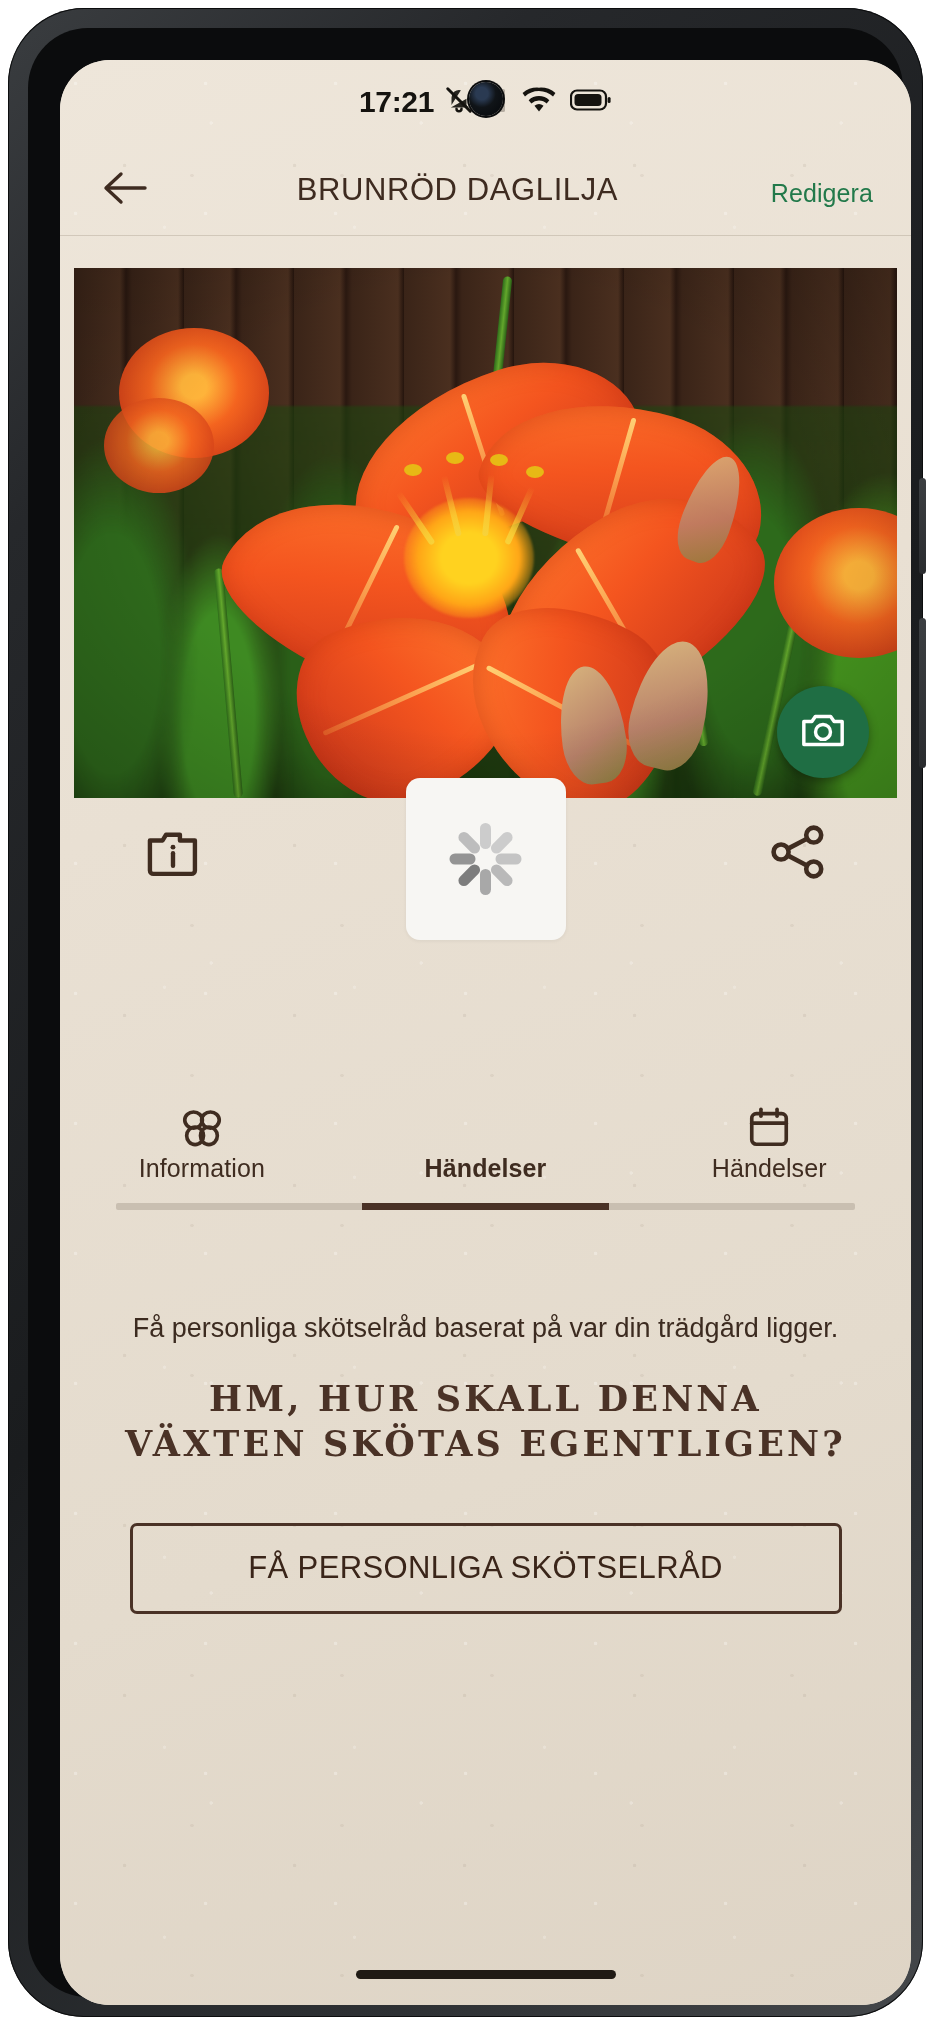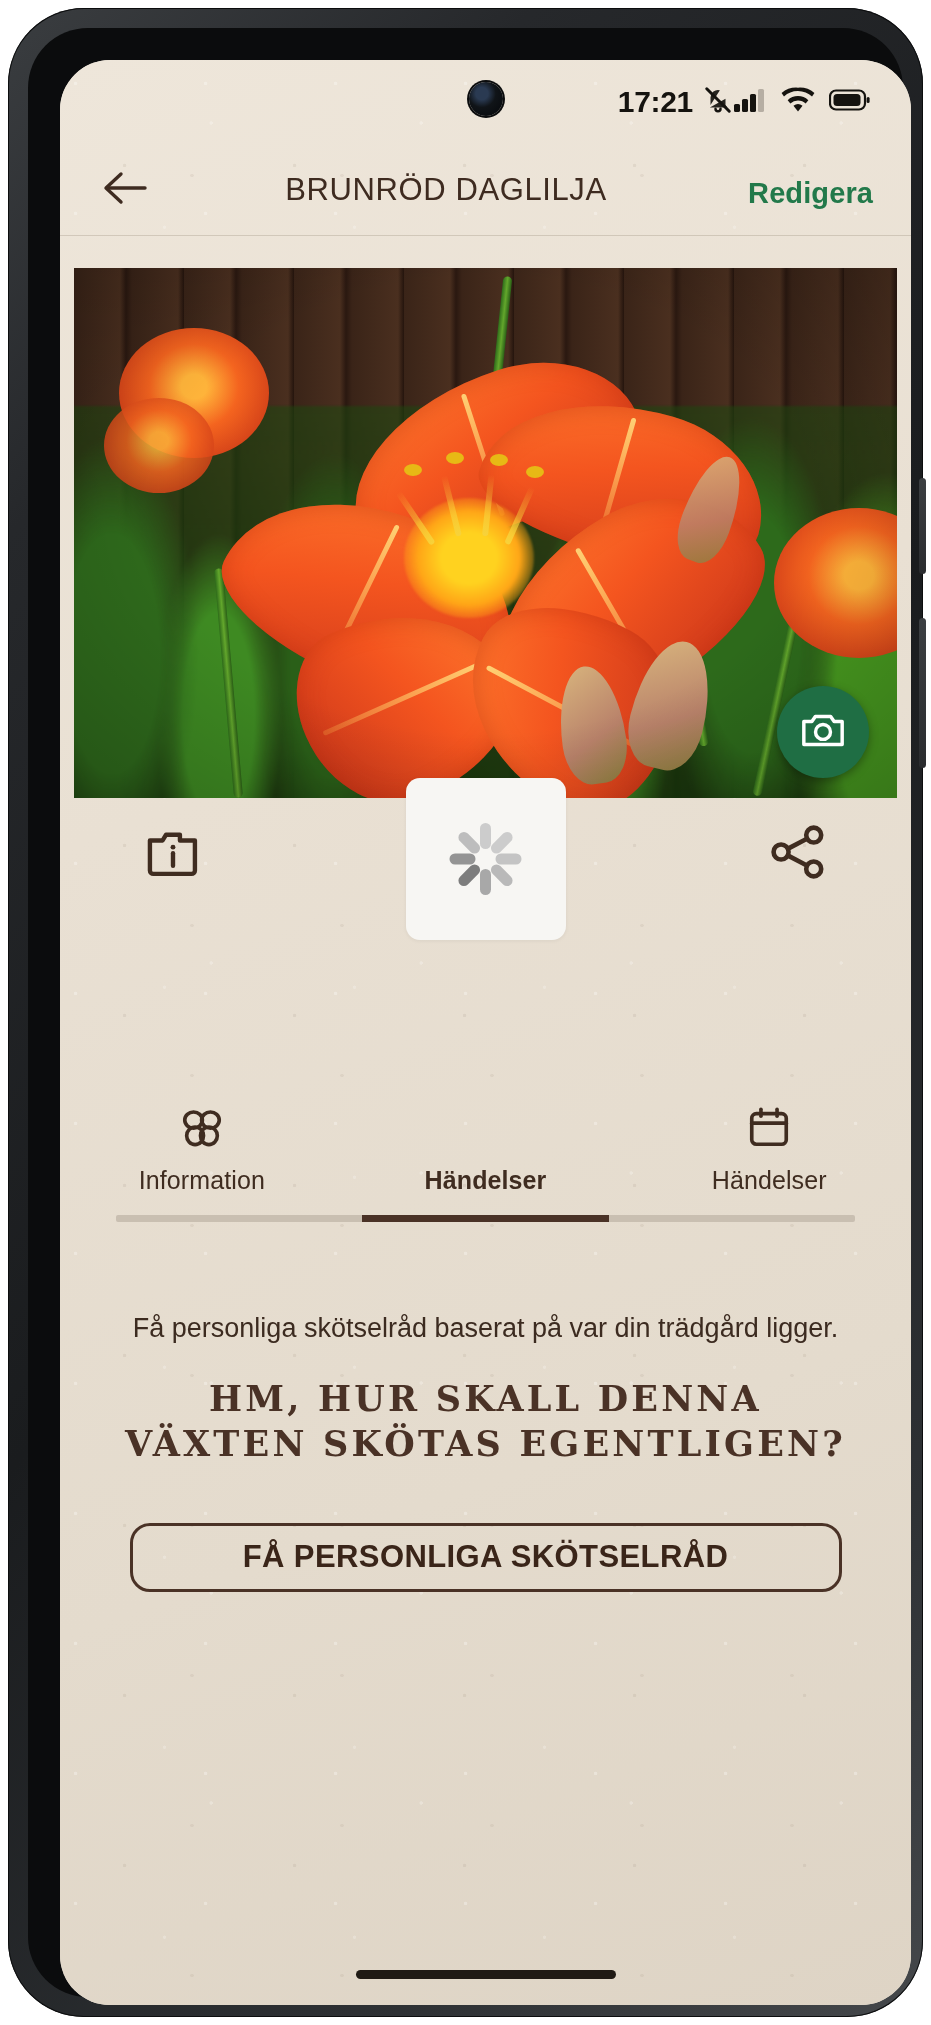--- a/index.html
+++ b/index.html
@@ -58,21 +58,21 @@
       radial-gradient(circle at 55% 88%, rgba(255,255,255,.22) 0 1.3px, transparent 2px),
       linear-gradient(160deg,#eee6da 0%,#e9e0d3 35%,#e4dbcd 70%,#ded4c5 100%);
     background-size: 130px 130px, 170px 170px, 210px 210px, 150px 150px, 190px 190px, 100% 100%;
   }
 
   
   #status-bar {
     position: absolute; left: 0; top: 0;
     width: 100%; height: 84px;
     display: flex; align-items: center;
-    justify-content: flex-end;
+    justify-content: center;
     padding: 0 40px;
   }
   #status-left { display: flex; align-items: center; gap: 10px; }
   #clock {
     font-size: 30px; font-weight: bold; color: #15130f;
     letter-spacing: -0.3px;
   }
   #status-right { display: flex; align-items: center; gap: 14px; }
 
   
@@ -103,22 +103,22 @@
   #nav-title {
     flex: 1;
     text-align: center;
     font-size: 31px;
     font-weight: 400;
     color: #3e2b20;
     letter-spacing: 0.6px;
     margin-left: -10px;
   }
   #edit-button {
-    font-size: 29px;
-    font-weight: bold;
+    font-size: 25px;
+    font-weight: normal;
     color: #22794a;
     cursor: pointer;
     letter-spacing: 0.1px;
     padding-right: 2px;
     margin-top: 8px;
   }
 
   
   #hero-photo {
     position: absolute;
@@ -254,21 +254,21 @@
   
   #tab-bar {
     position: absolute;
     left: 0; top: 1040px;
     width: 100%;
   }
   #tab-row { display: flex; }
   .tab {
     flex: 1;
     display: flex; flex-direction: column;
-    align-items: center; gap: 16px;
+    align-items: center; gap: 4px;
     cursor: pointer;
     justify-content: flex-end;
   }
   .tab-icon { height: 50px; display:flex; align-items:flex-end; }
   .tab-label {
     font-size: 25px;
     color: #3f2c20;
     letter-spacing: .1px;
   }
   .tab.active .tab-label { font-weight: bold; }
@@ -310,26 +310,26 @@
     margin-top: 40px;
     font-size: 27px;
     line-height: 1.42;
     color: #3c2b20;
     padding: 0 8px;
   }
   #cta-button {
     margin: 56px auto 0 auto;
     width: 100%;
     max-width: 712px;
-    height: 69px;
+    height: 91px;
     border: 3px solid #4a3226;
-    border-radius: 20px;
+    border-radius: 7px;
     display:flex; align-items:center; justify-content:center;
     font-size: 31px;
-    font-weight: bold;
+    font-weight: normal;
     letter-spacing: .4px;
     color: #3a2519;
     background: transparent;
     cursor: pointer;
   }
 
   
   #home-indicator {
     position: absolute;
     left: 50%; transform: translateX(-50%);

